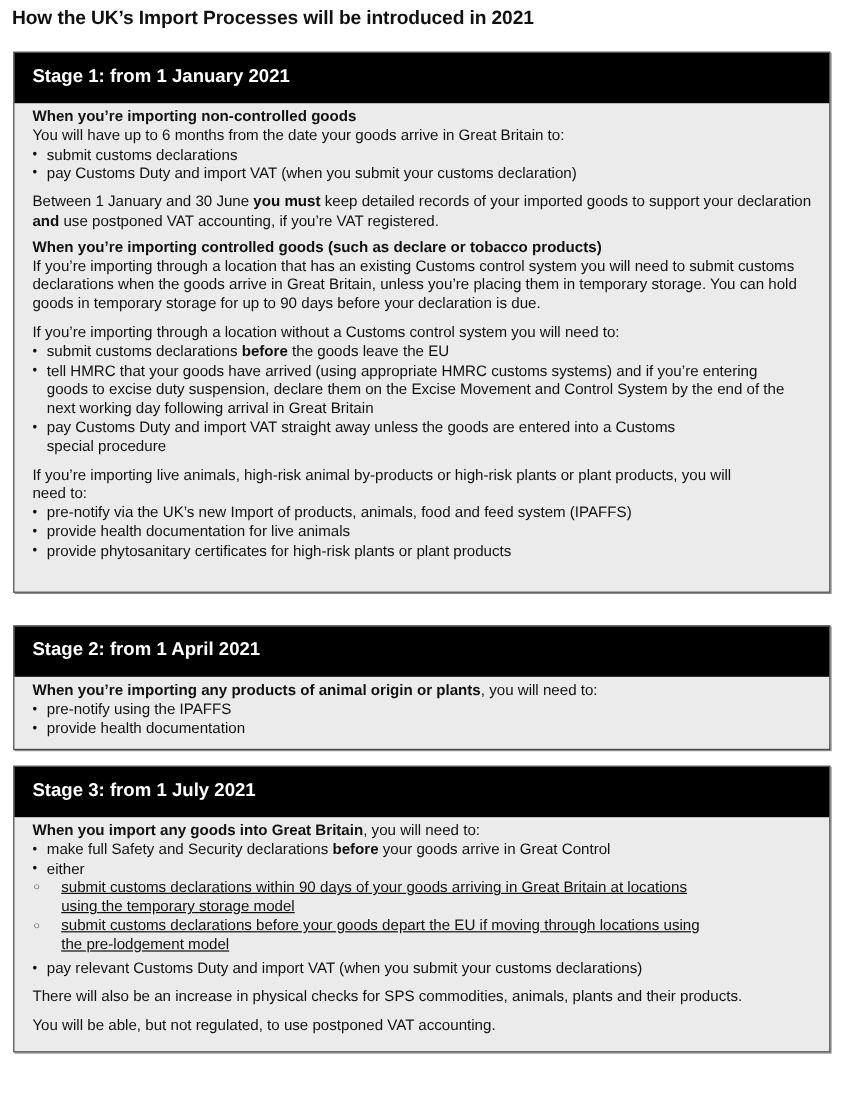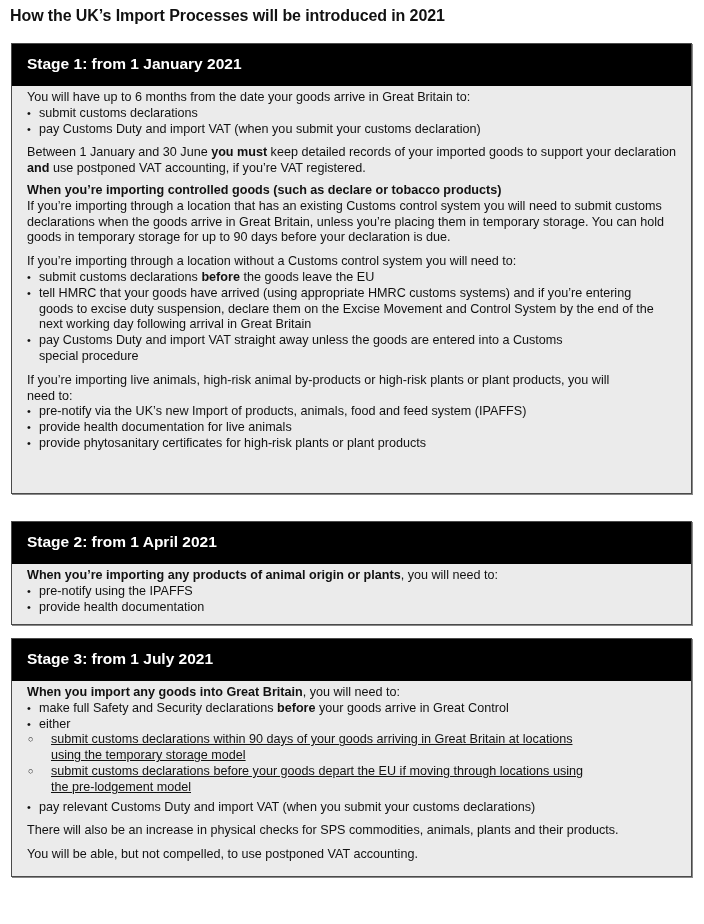--- a/index.html
+++ b/index.html
@@ -47,20 +47,21 @@
   #stage3 { top: 638px; height: 239px; }
 </style>
 </head>
 <body>
 
 <h1 class="page-title">How the UK’s Import Processes will be introduced in 2021</h1>
 
 <section class="stage" id="stage1">
   <div class="stage-header">Stage 1: from 1 January 2021</div>
   <div class="stage-body">
+    <p class="subhead">When you’re importing non-controlled goods</p>
     <p>You will have up to 6 months from the date your goods arrive in Great Britain to:</p>
     <ul class="bullets">
       <li>submit customs declarations</li>
       <li>pay Customs Duty and import VAT (when you submit your customs declaration)</li>
     </ul>
     <p class="gap"><span>Between 1 January and 30 June </span><b>you must</b><span> keep detailed records of your imported goods to support your declaration </span><b>and</b><span> use postponed VAT accounting, if you’re VAT registered.</span></p>
 
     <p class="subhead gap" style="margin-top:6px">When you’re importing controlled goods (such as declare or tobacco products)</p>
     <p>If you’re importing through a location that has an existing Customs control system you will need to submit customs declarations when the goods arrive in Great Britain, unless you’re placing them in temporary storage. You can hold goods in temporary storage for up to 90 days before your declaration is due.</p>
     <p class="gap">If you’re importing through a location without a Customs control system you will need to:</p>
@@ -99,15 +100,15 @@
       <li>
         <span>either</span>
         <ul class="sub">
           <li style="padding-right:80px">submit customs declarations within 90 days of your goods arriving in Great Britain at locations using the temporary storage model</li>
           <li style="padding-right:95px">submit customs declarations before your goods depart the EU if moving through locations using the pre-lodgement model</li>
         </ul>
       </li>
       <li style="margin-top:4px">pay relevant Customs Duty and import VAT (when you submit your customs declarations)</li>
     </ul>
     <p class="gap">There will also be an increase in physical checks for SPS commodities, animals, plants and their products.</p>
-    <p class="gap">You will be able, but not compelled, to use postponed VAT accounting.</p>
+    <p class="gap">You will be able, but not regulated, to use postponed VAT accounting.</p>
   </div>
 </section>
 
 </body></html>

